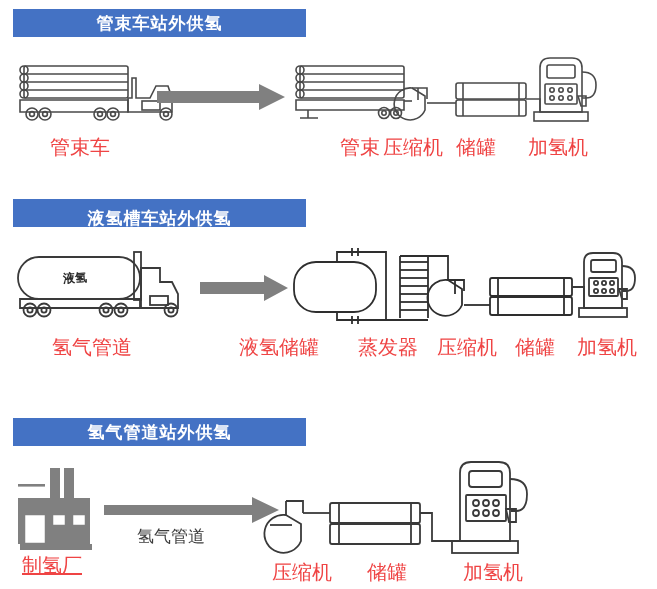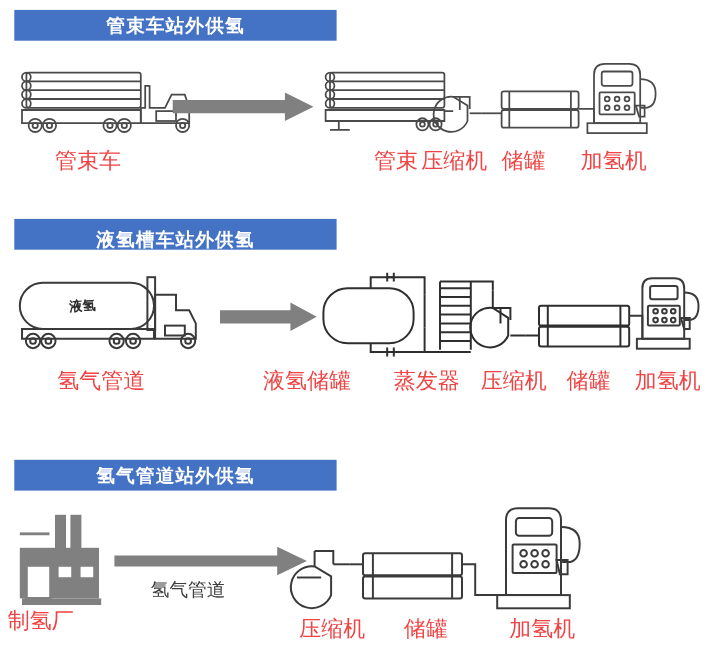--- a/index.html
+++ b/index.html
@@ -302,17 +302,17 @@
           <circle cx="496" cy="108" r="3"></circle>
         <rect x="452" y="136" width="66" height="12"></rect>
         <path d="M510 74 q17 0 17 15 q0 17 -11 17 l-5 0"></path>
         <path d="M506 104 l10 0 l0 13 l-7 0 Z"></path>
       </g>
     </svg>
   </div>
 
   <div class="flowlbl" style="left:137px;top:120px;">氢气管道</div>
 
-  <div class="cap" style="left:7px;top:150px;">制氢厂</div>
+  <div class="cap" style="left:22px;top:150px;text-decoration:underline;">制氢厂</div>
   <div class="cap" style="left:272px;top:157px;">压缩机</div>
   <div class="cap" style="left:367px;top:157px;">储罐</div>
   <div class="cap" style="left:463px;top:157px;">加氢机</div>
 </div>
 
 </body></html>

